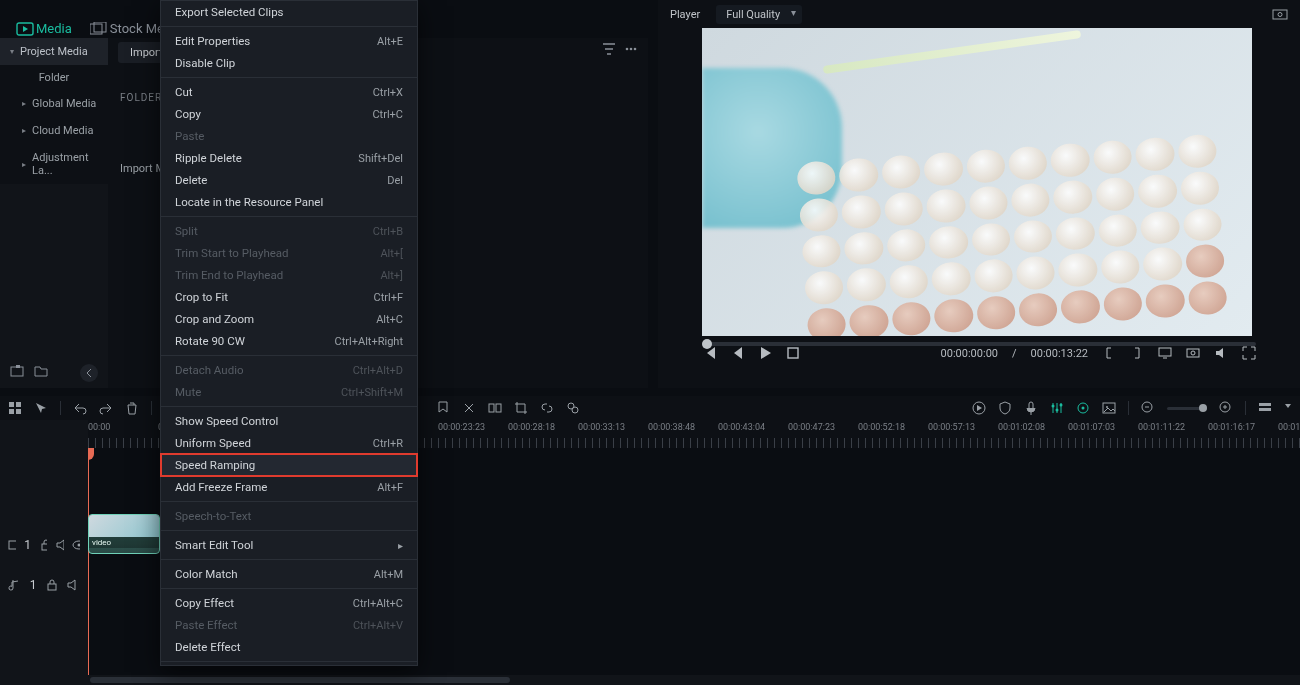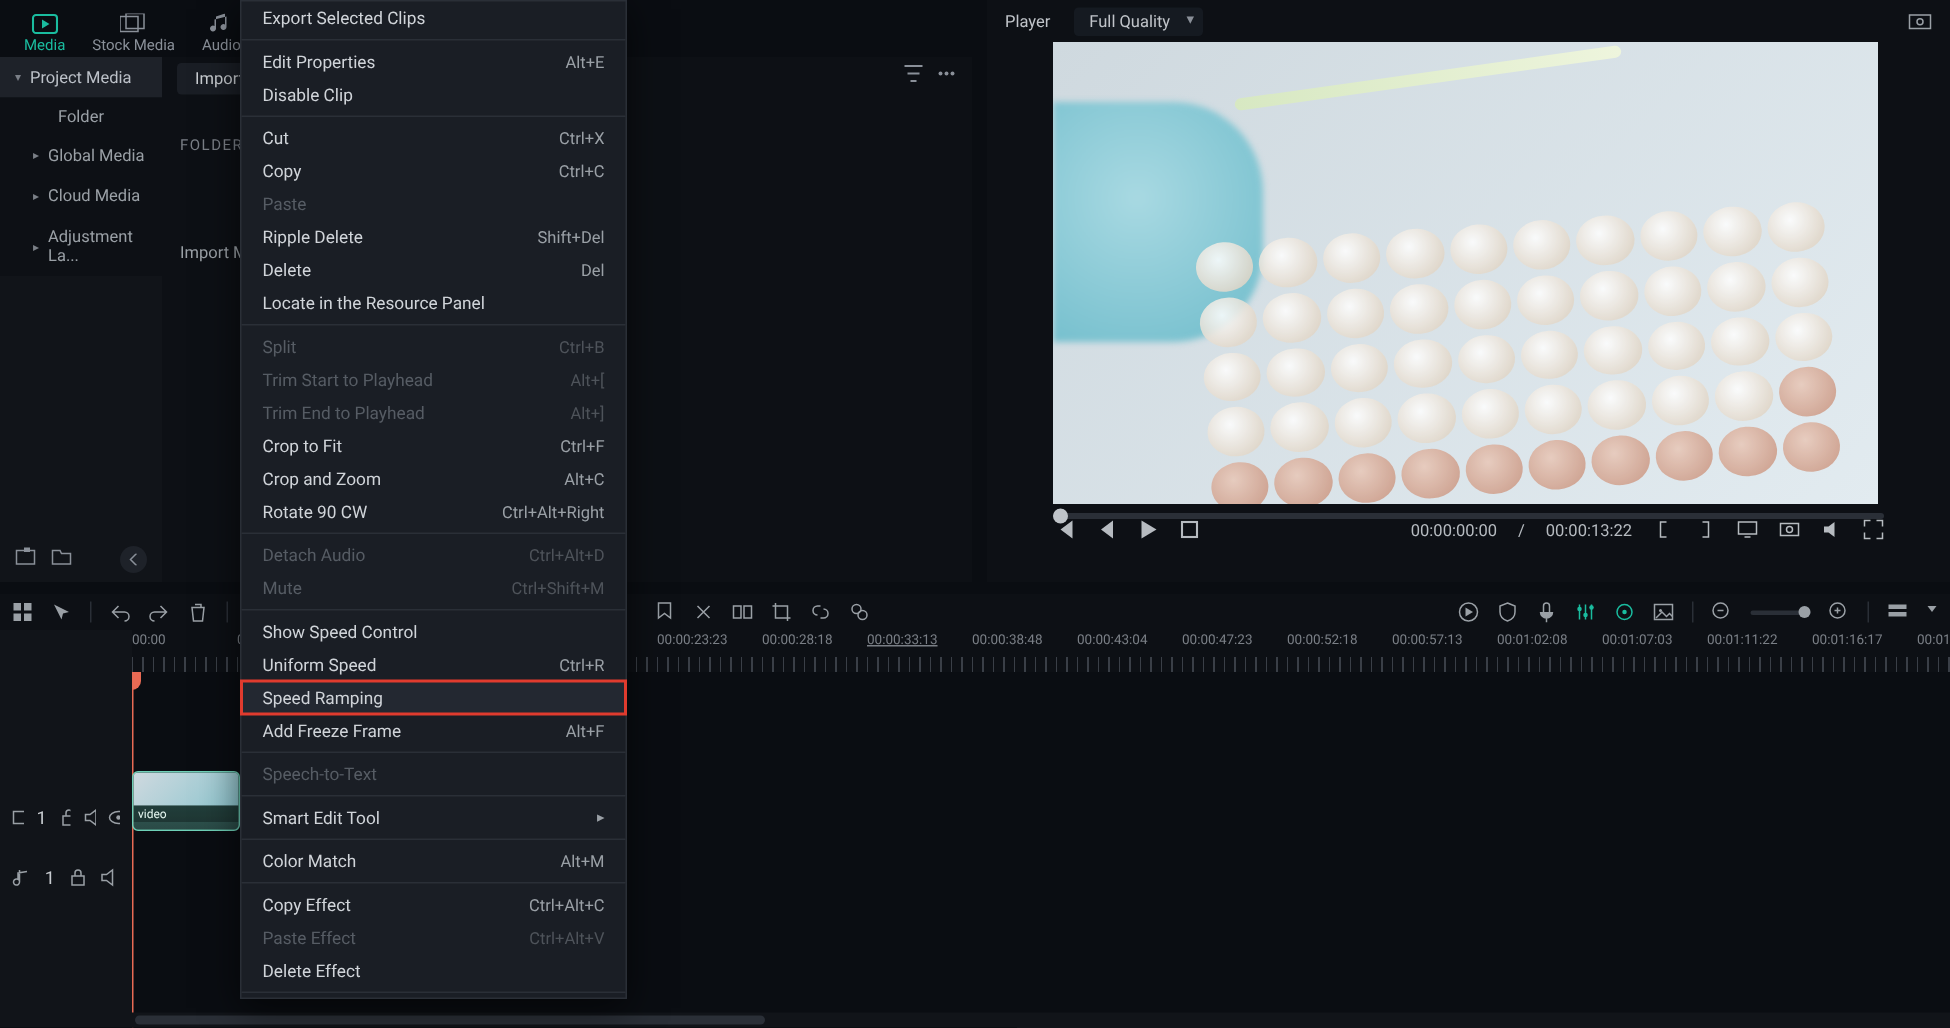--- a/index.html
+++ b/index.html
@@ -15,25 +15,24 @@
   
   .top-tabs {
     display: flex;
     align-items: flex-end;
     gap: 18px;
     padding: 4px 16px 0 16px;
     height: 36px;
   }
   .top-tab {
     display: flex;
-    flex-direction: column;
     align-items: center;
     gap: 2px;
     color: #8a9099;
-    font-size: 10px;
+    font-size: 13px;
     cursor: pointer;
   }
   .top-tab.active { color: #1abc9f; }
   .top-tab svg { width: 18px; height: 14px; }
   
   .left-sidebar {
     position: absolute;
     left: 0; top: 38px;
     width: 108px; height: 350px;
     background: #111419;
@@ -745,21 +744,21 @@
 
 <div class="ruler" id="ruler">
   <div class="ticks"></div>
 <div class="rlabel" style="left: 0px;">00:00</div>
     <div class="rlabel" style="left: 70px;">00:00:04:15</div>
     <div class="rlabel" style="left: 140px;">00:00:09:06</div>
     <div class="rlabel" style="left: 210px;">00:00:13:22</div>
     <div class="rlabel" style="left: 280px;">00:00:18:12</div>
     <div class="rlabel" style="left: 350px;">00:00:23:23</div>
     <div class="rlabel" style="left: 420px;">00:00:28:18</div>
-    <div class="rlabel" style="left: 490px; text-decoration: underline;">00:00:33:13</div>
+    <div class="rlabel" style="left: 490px;">00:00:33:13</div>
     <div class="rlabel" style="left: 560px;">00:00:38:48</div>
     <div class="rlabel" style="left: 630px;">00:00:43:04</div>
     <div class="rlabel" style="left: 700px;">00:00:47:23</div>
     <div class="rlabel" style="left: 770px;">00:00:52:18</div>
     <div class="rlabel" style="left: 840px;">00:00:57:13</div>
     <div class="rlabel" style="left: 910px;">00:01:02:08</div>
     <div class="rlabel" style="left: 980px;">00:01:07:03</div>
     <div class="rlabel" style="left: 1050px;">00:01:11:22</div>
     <div class="rlabel" style="left: 1120px;">00:01:16:17</div>
     <div class="rlabel" style="left: 1190px;">00:01:21:12</div>

